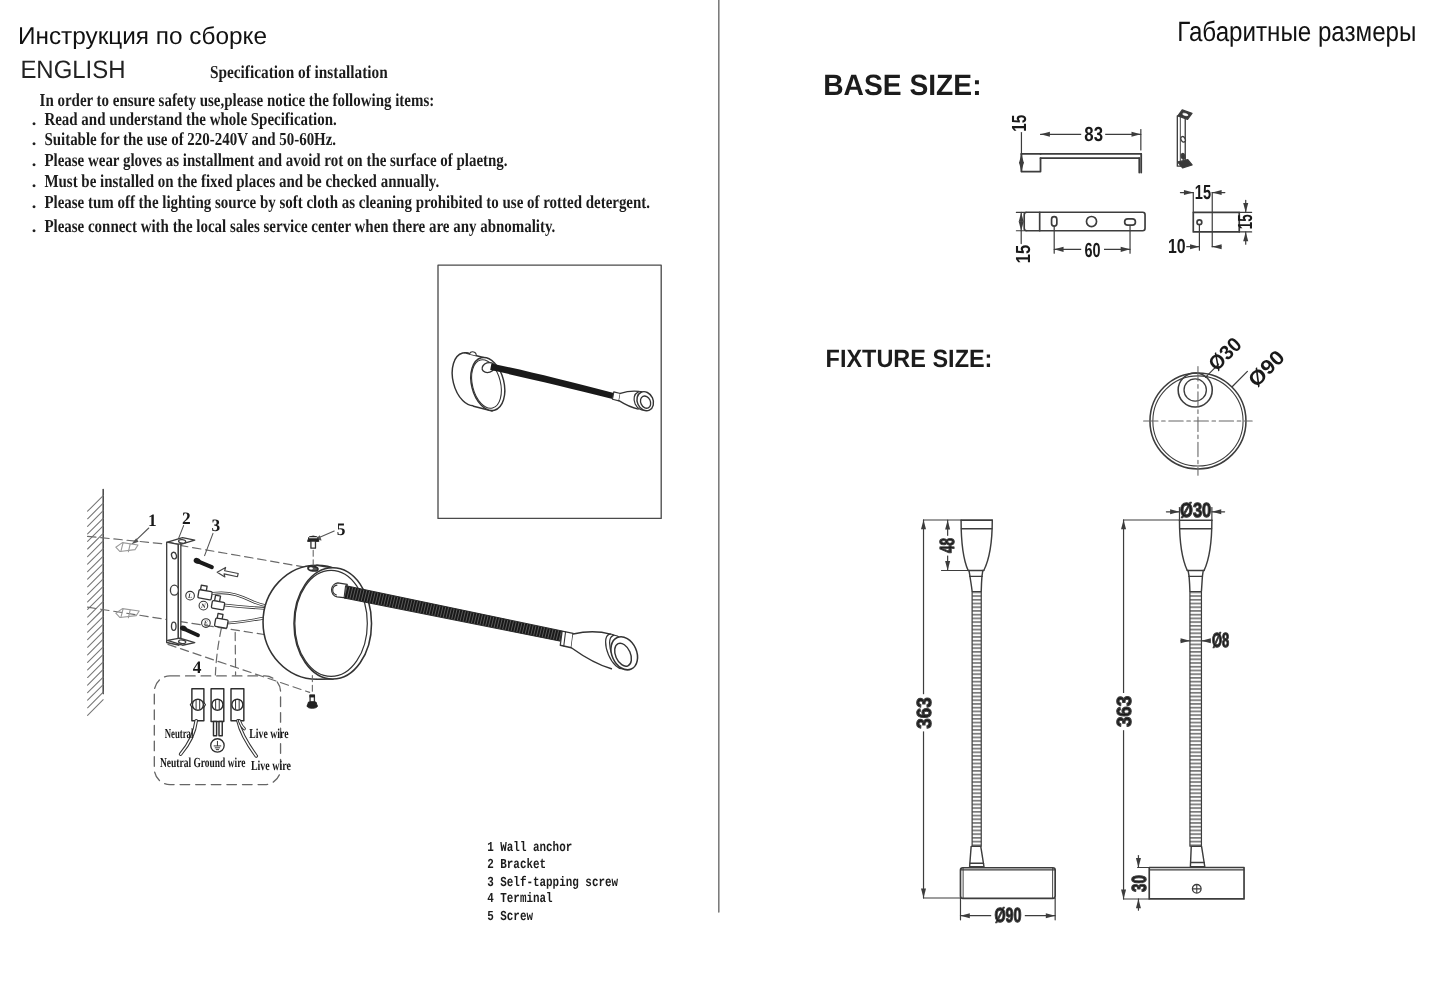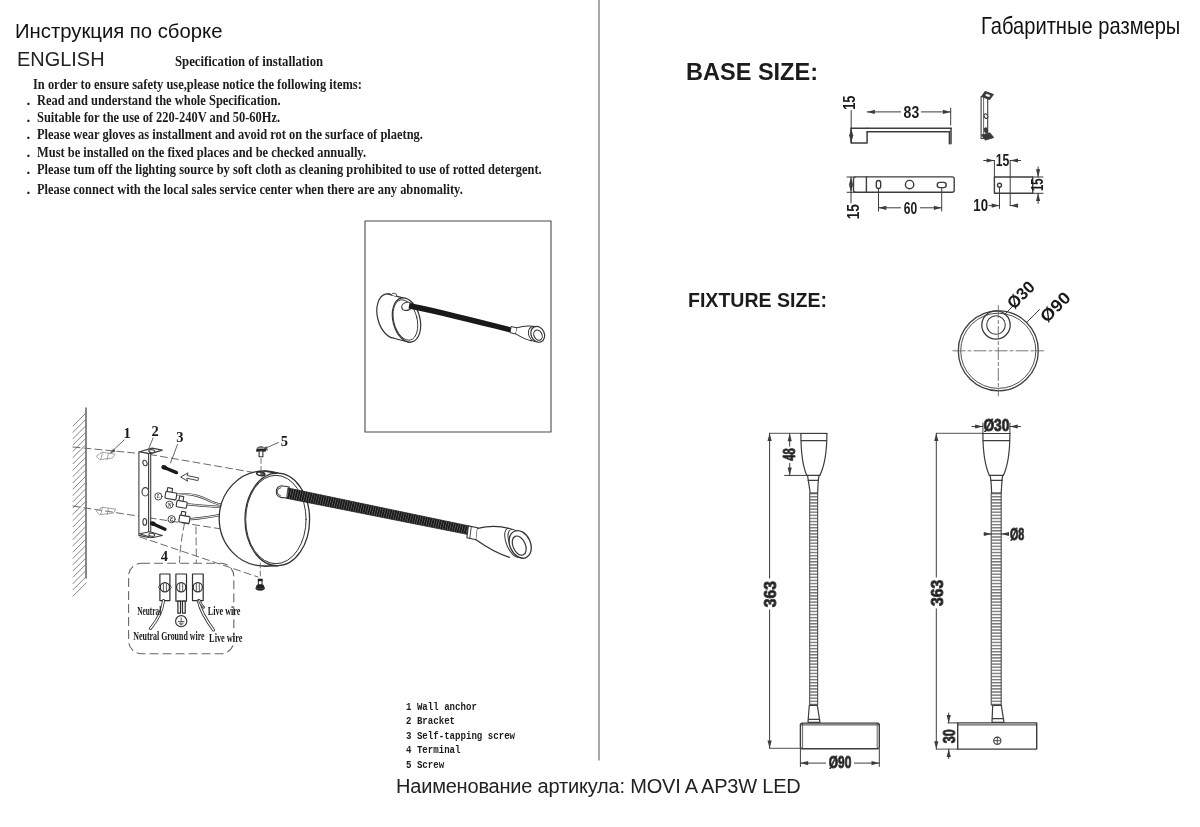--- a/index.html
+++ b/index.html
@@ -21,21 +21,20 @@
   <div class="t sx" style="left:36.5px;top:179.7px;font-size:15.2px;line-height:17.3px;font-family:'Liberation Serif',serif;font-weight:bold;transform:scaleX(0.82);">Please connect with the local sales service center when there are any abnomality.</div>
   <div class="t" style="left:26.5px;top:90.9px;font-size:15.2px;line-height:17.3px;font-family:'Liberation Serif',serif;font-weight:bold;">.<br>.<br>.<br>.<br>.</div>
   <div class="t" style="left:26.5px;top:179.7px;font-size:15.2px;line-height:17.3px;font-family:'Liberation Serif',serif;font-weight:bold;">.</div>
 
   <div class="t" style="left:981.3px;top:15px;font-size:23.2px;transform:scaleX(0.868);transform-origin:0 0;color:#111;">Габаритные размеры</div>
   <div class="t sx" style="left:686.3px;top:60.2px;font-size:24.5px;font-weight:bold;transform:scaleX(0.96);">BASE SIZE:</div>
   <div class="t sx" style="left:688.3px;top:289.5px;font-size:20.8px;font-weight:bold;transform:scaleX(0.94);">FIXTURE SIZE:</div>
 
   <div class="t sx" style="left:406px;top:699.5px;font-size:11.5px;line-height:14.55px;font-family:'Liberation Mono',monospace;font-weight:bold;transform:scaleX(0.79);">1 Wall anchor<br>2 Bracket<br>3 Self-tapping screw<br>4 Terminal<br>5 Screw</div>
 
-  <div class="t" style="left:396px;top:776px;font-size:20px;letter-spacing:-0.2px;color:#222;">Наименование артикула: MOVI A AP3W LED</div>
 
   <svg width="1200" height="827" viewBox="0 0 1200 827" style="position:absolute;left:0;top:0;" fill="none" stroke-linecap="round" stroke-linejoin="round">
     <defs>
       <marker id="ma" markerWidth="11" markerHeight="8" refX="10" refY="4" orient="auto-start-reverse" markerUnits="userSpaceOnUse">
         <path d="M2.2,1.9 L10,4 L2.2,6.1 Z" fill="#3c3c3c" stroke="none"></path>
       </marker>
       <pattern id="ribs" width="4" height="3.1" patternUnits="userSpaceOnUse">
         <rect width="4" height="3.1" fill="#fcfcfc"></rect>
         <rect width="4" height="1.4" fill="#787878"></rect>
       </pattern>

